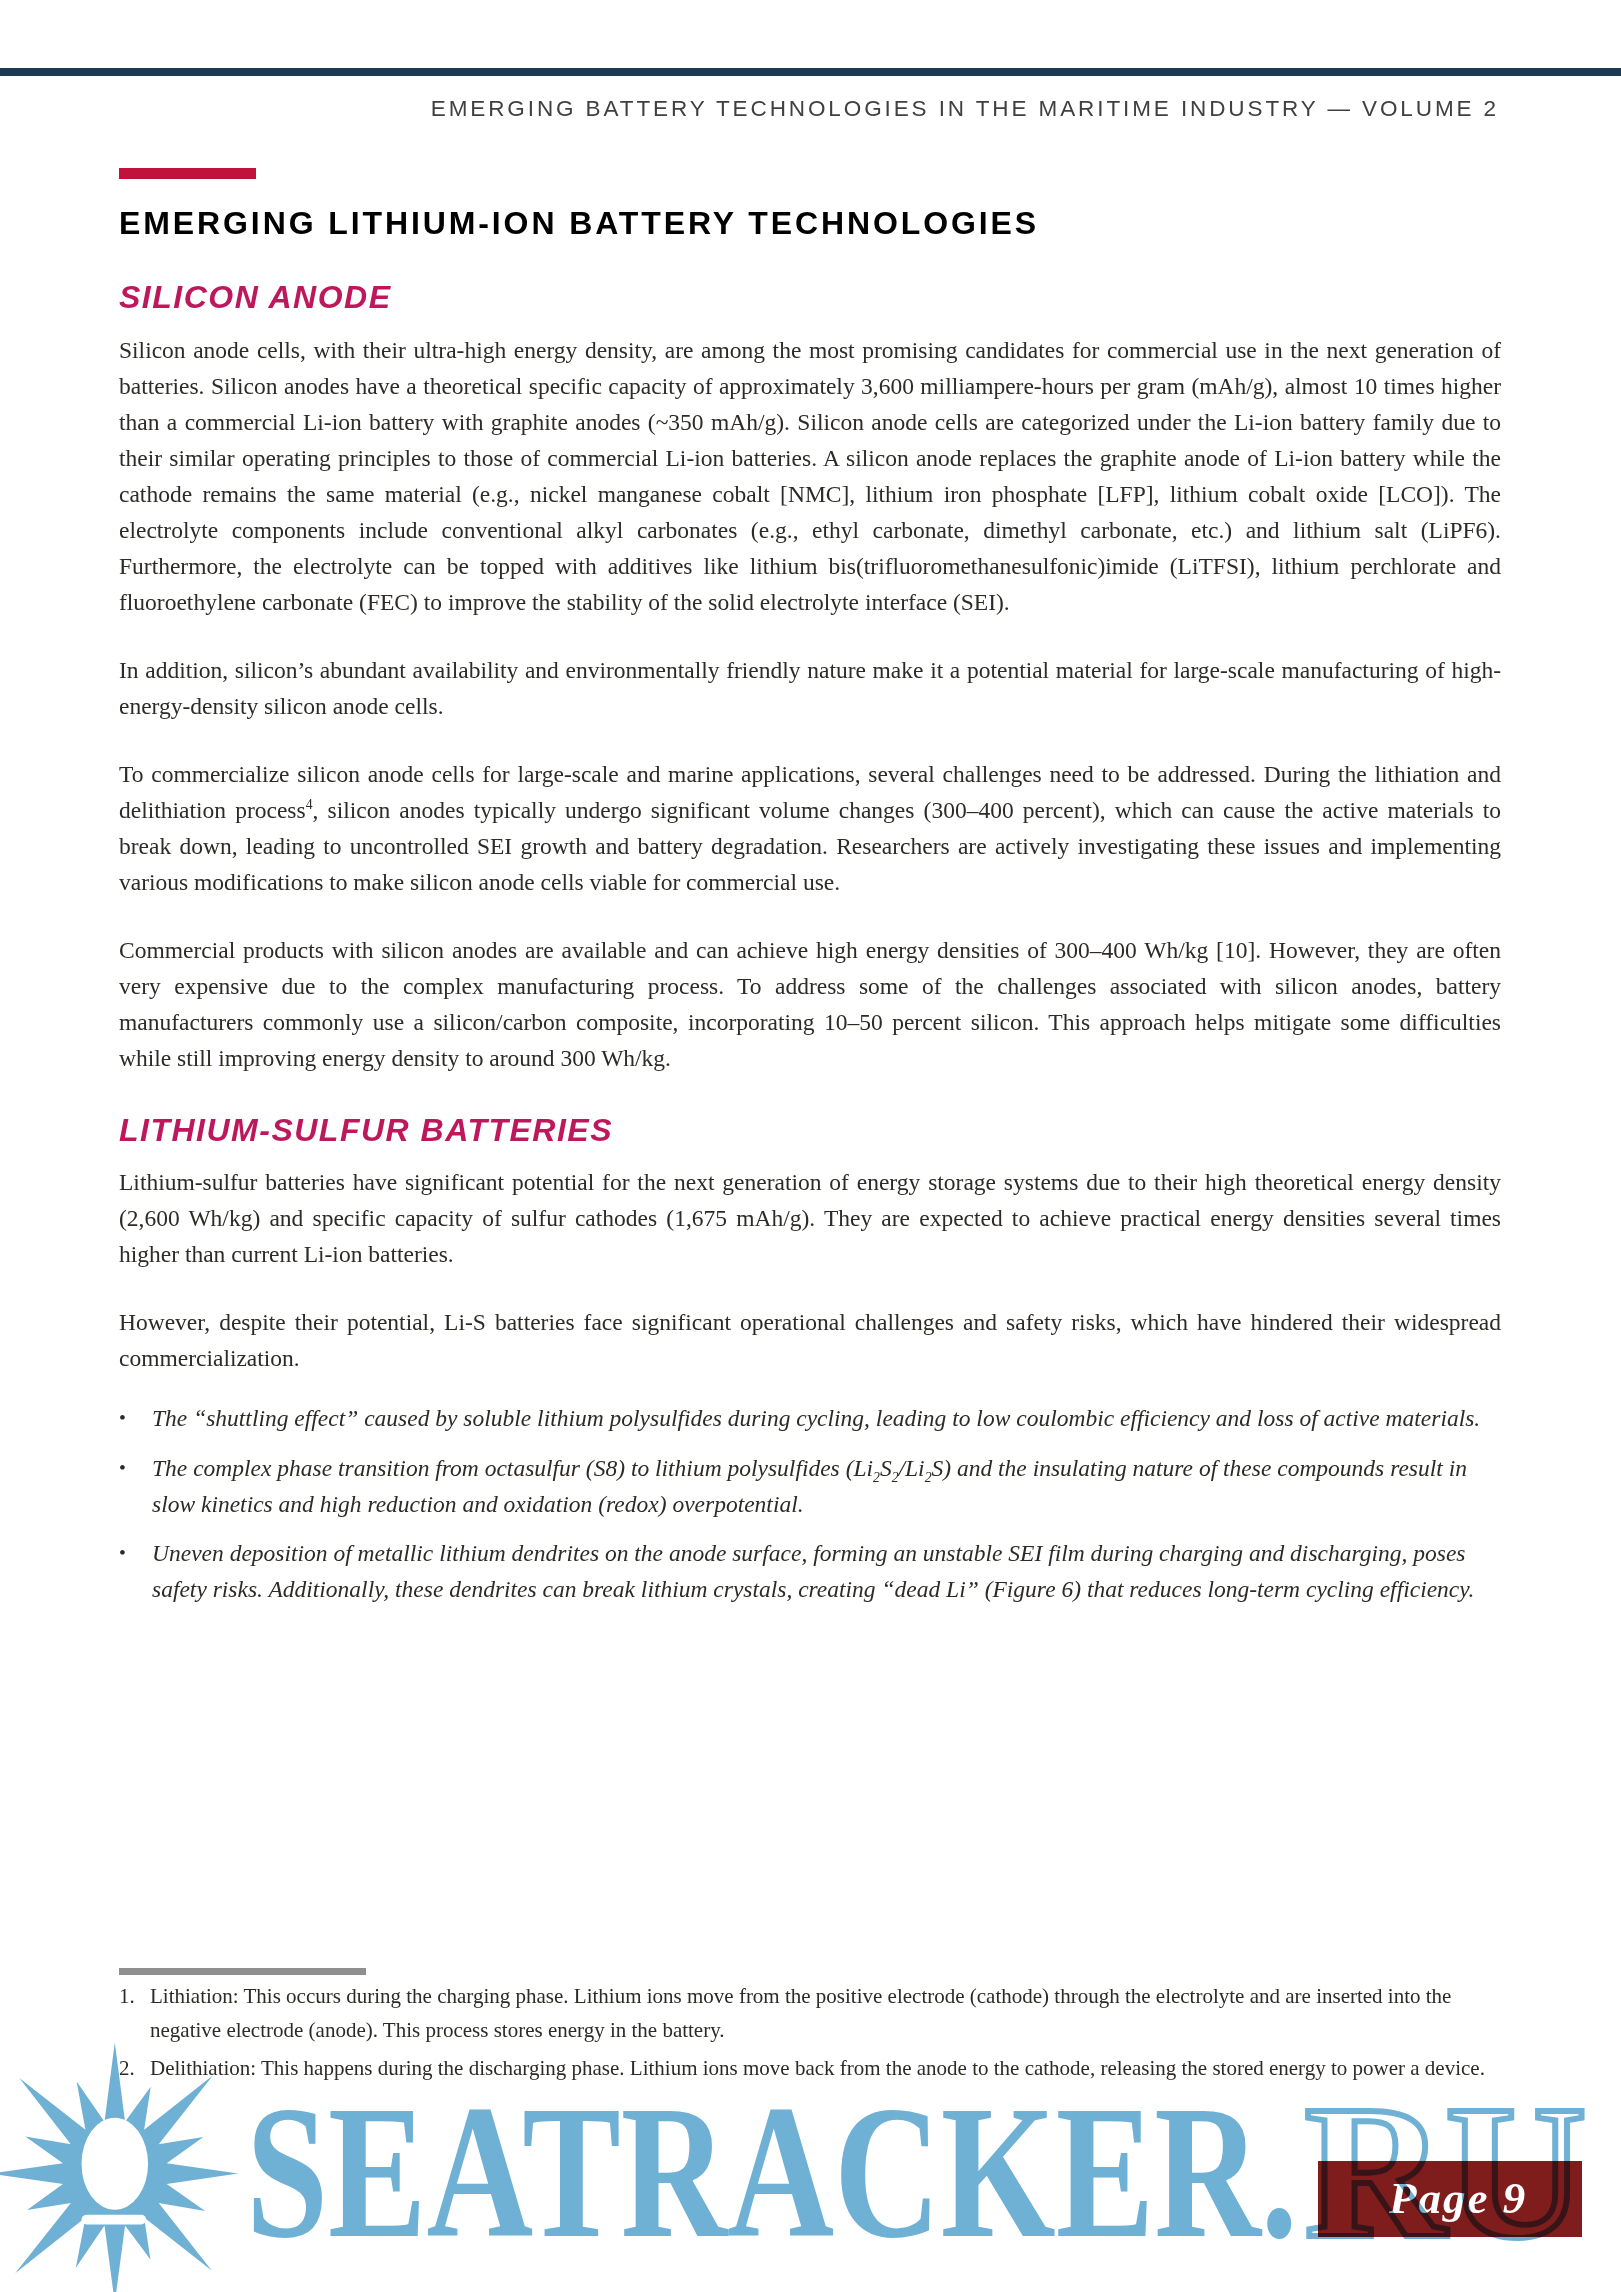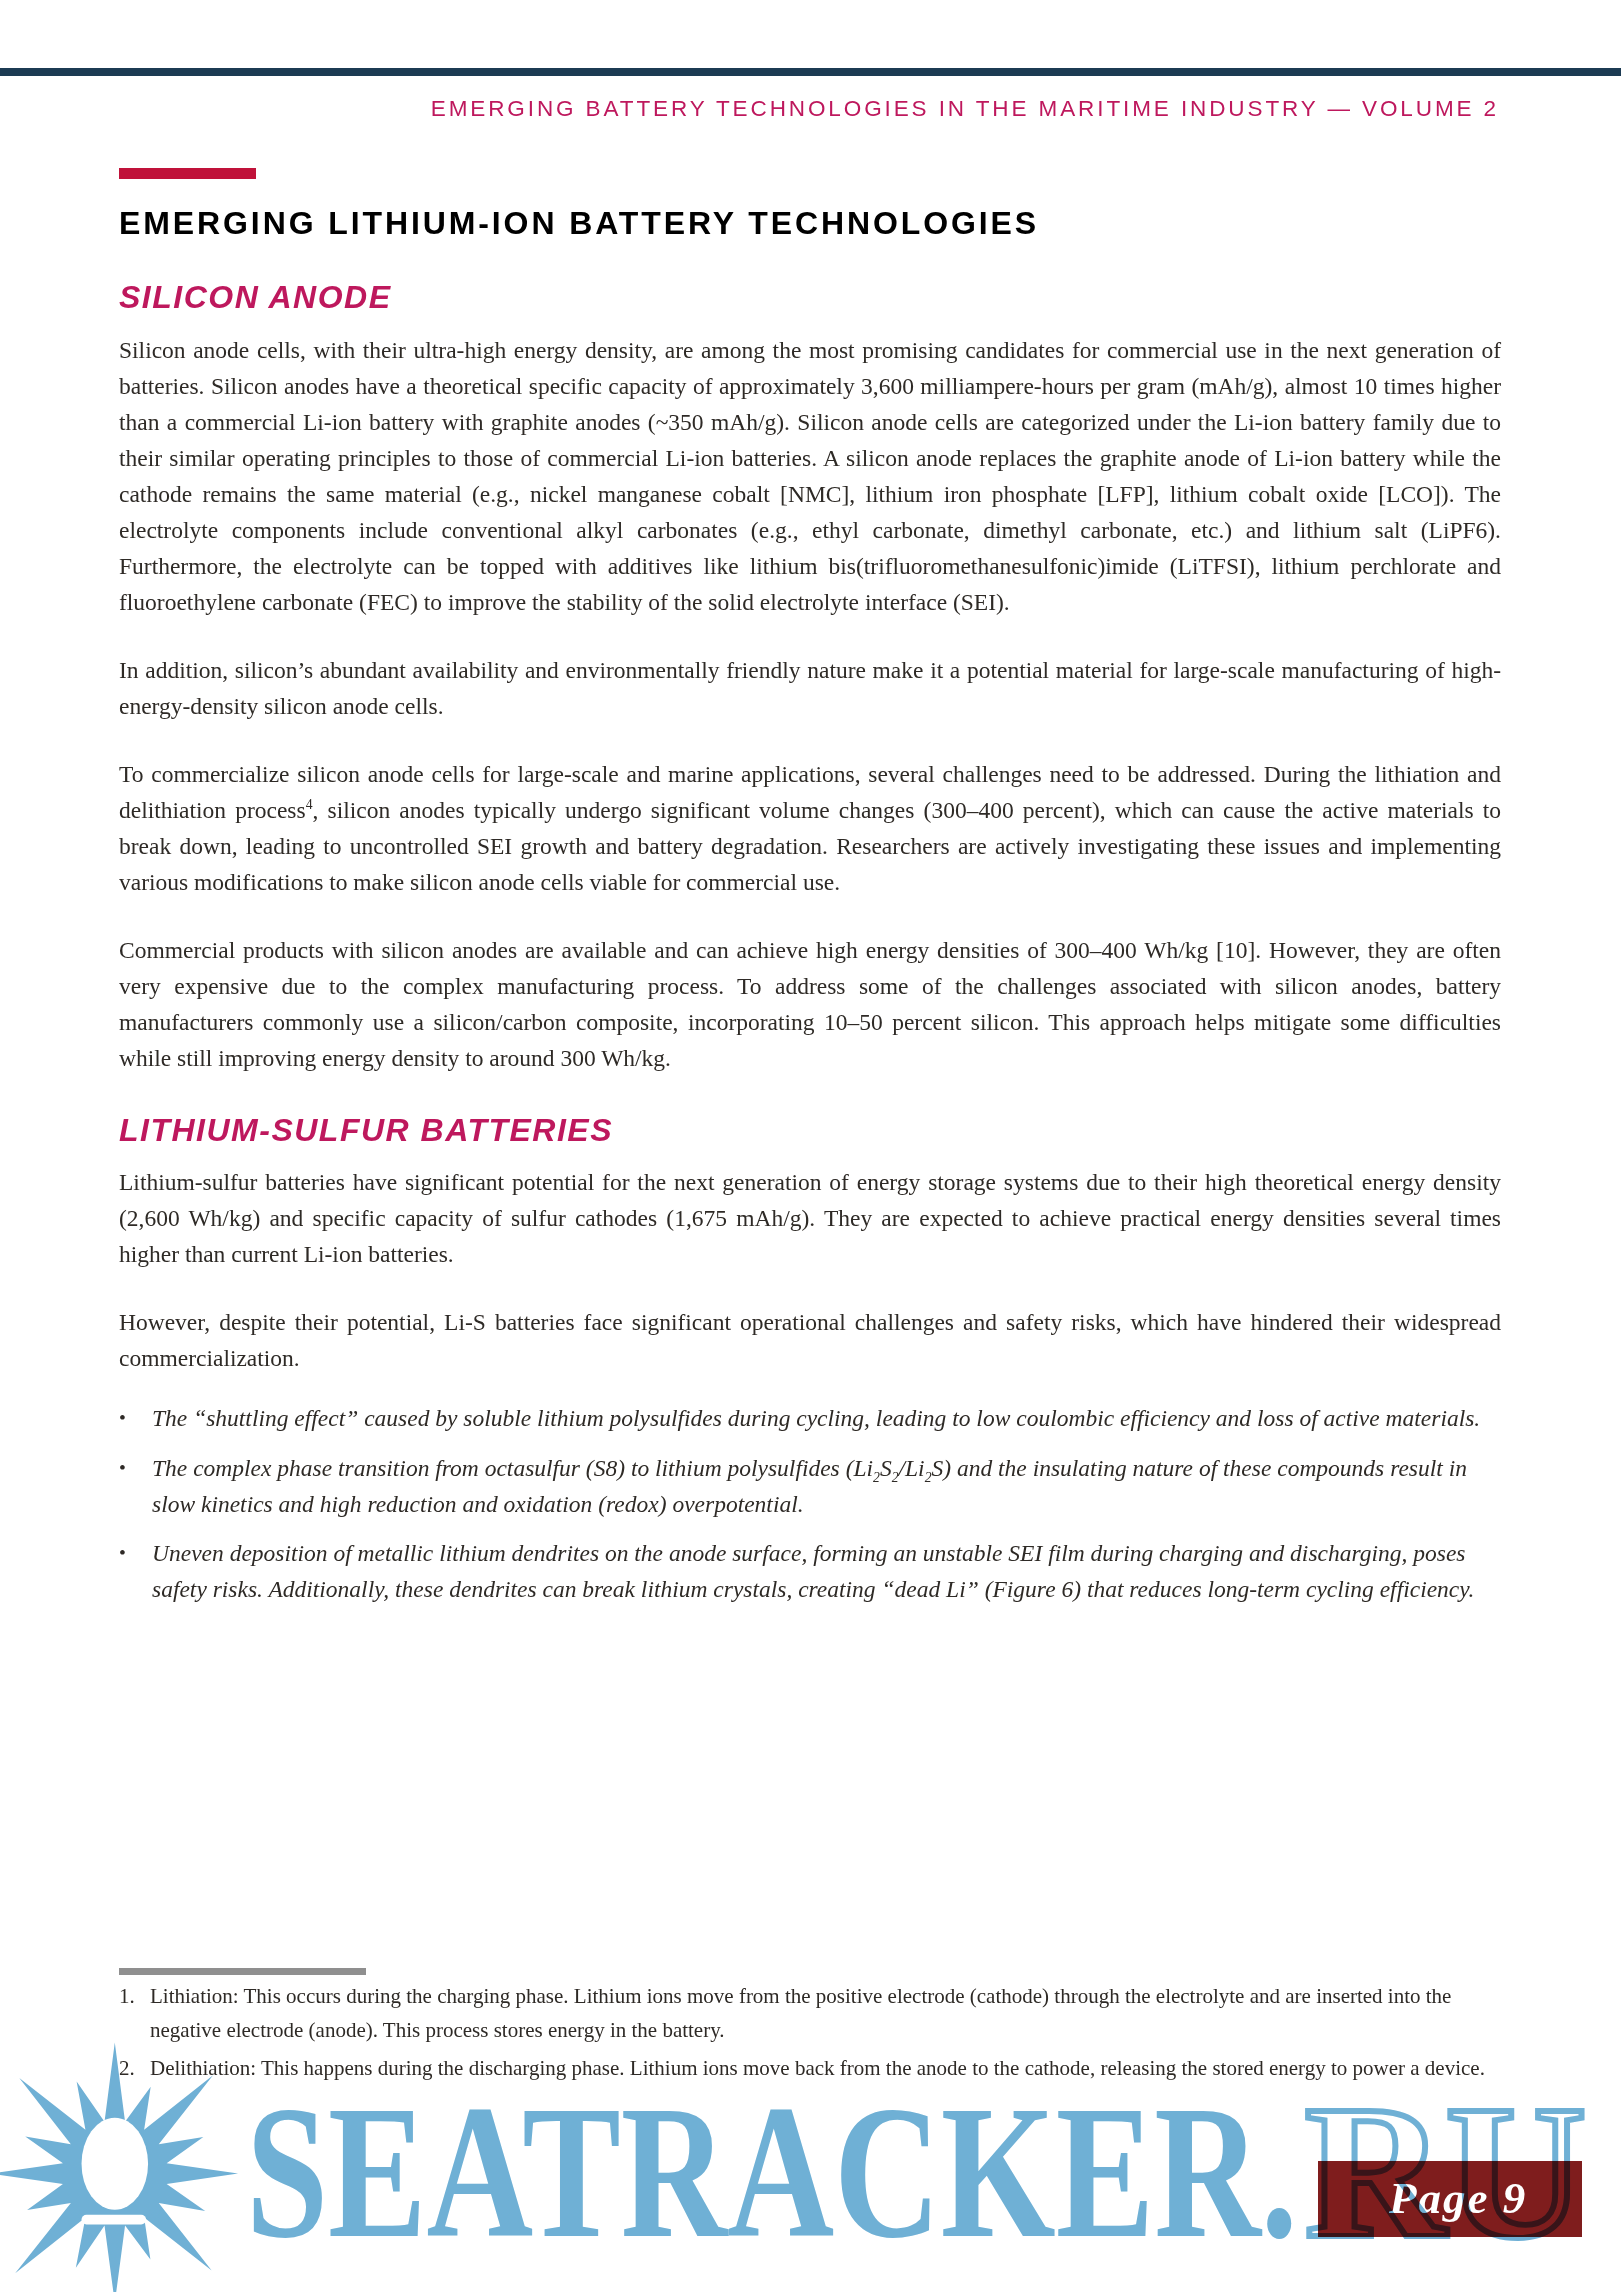--- a/index.html
+++ b/index.html
@@ -1,21 +1,21 @@
 <!DOCTYPE html>
 <html><head>
 <meta charset="utf-8">
 <style>
   html,body{margin:0;padding:0;background:#ffffff;}
   .page{position:relative;width:1621px;height:2293px;background:#ffffff;overflow:hidden;
         font-family:"Liberation Serif", serif;color:#2e2a26;}
   .topbar{position:absolute;left:0;top:68px;width:1621px;height:7.8px;background:#1c3b53;}
   .doc-header{position:absolute;right:122px;top:96px;text-align:right;
         font-family:"Liberation Sans", sans-serif;font-size:22.5px;letter-spacing:2.9px;
-        color:#be185d;font-weight:500;white-space:nowrap;}
+        color:#404040;font-weight:500;white-space:nowrap;}
   .content{position:absolute;left:119px;top:162px;width:1382px;}
   .dash{width:137px;height:10.8px;background:#c0123a;margin-top:5.9px;}
   h1.title{margin:25.5px 0 0 0;font-family:"Liberation Sans", sans-serif;font-size:32px;
         line-height:39px;font-weight:700;letter-spacing:2.9px;color:#000000;}
   .content p{margin:32px 0 0 0;font-size:23.5px;line-height:36px;text-align:justify;}
   h2.sec{margin:40px 0 0 0;font-family:"Liberation Sans", sans-serif;font-size:32px;
         line-height:29px;font-weight:700;letter-spacing:1.5px;color:#be185d;font-style:italic;}
   h2.sec + p{margin-top:19.6px;}
   .bullets{margin-top:23.5px;}
   .bullet-row{display:flex;margin-top:13.7px;}

